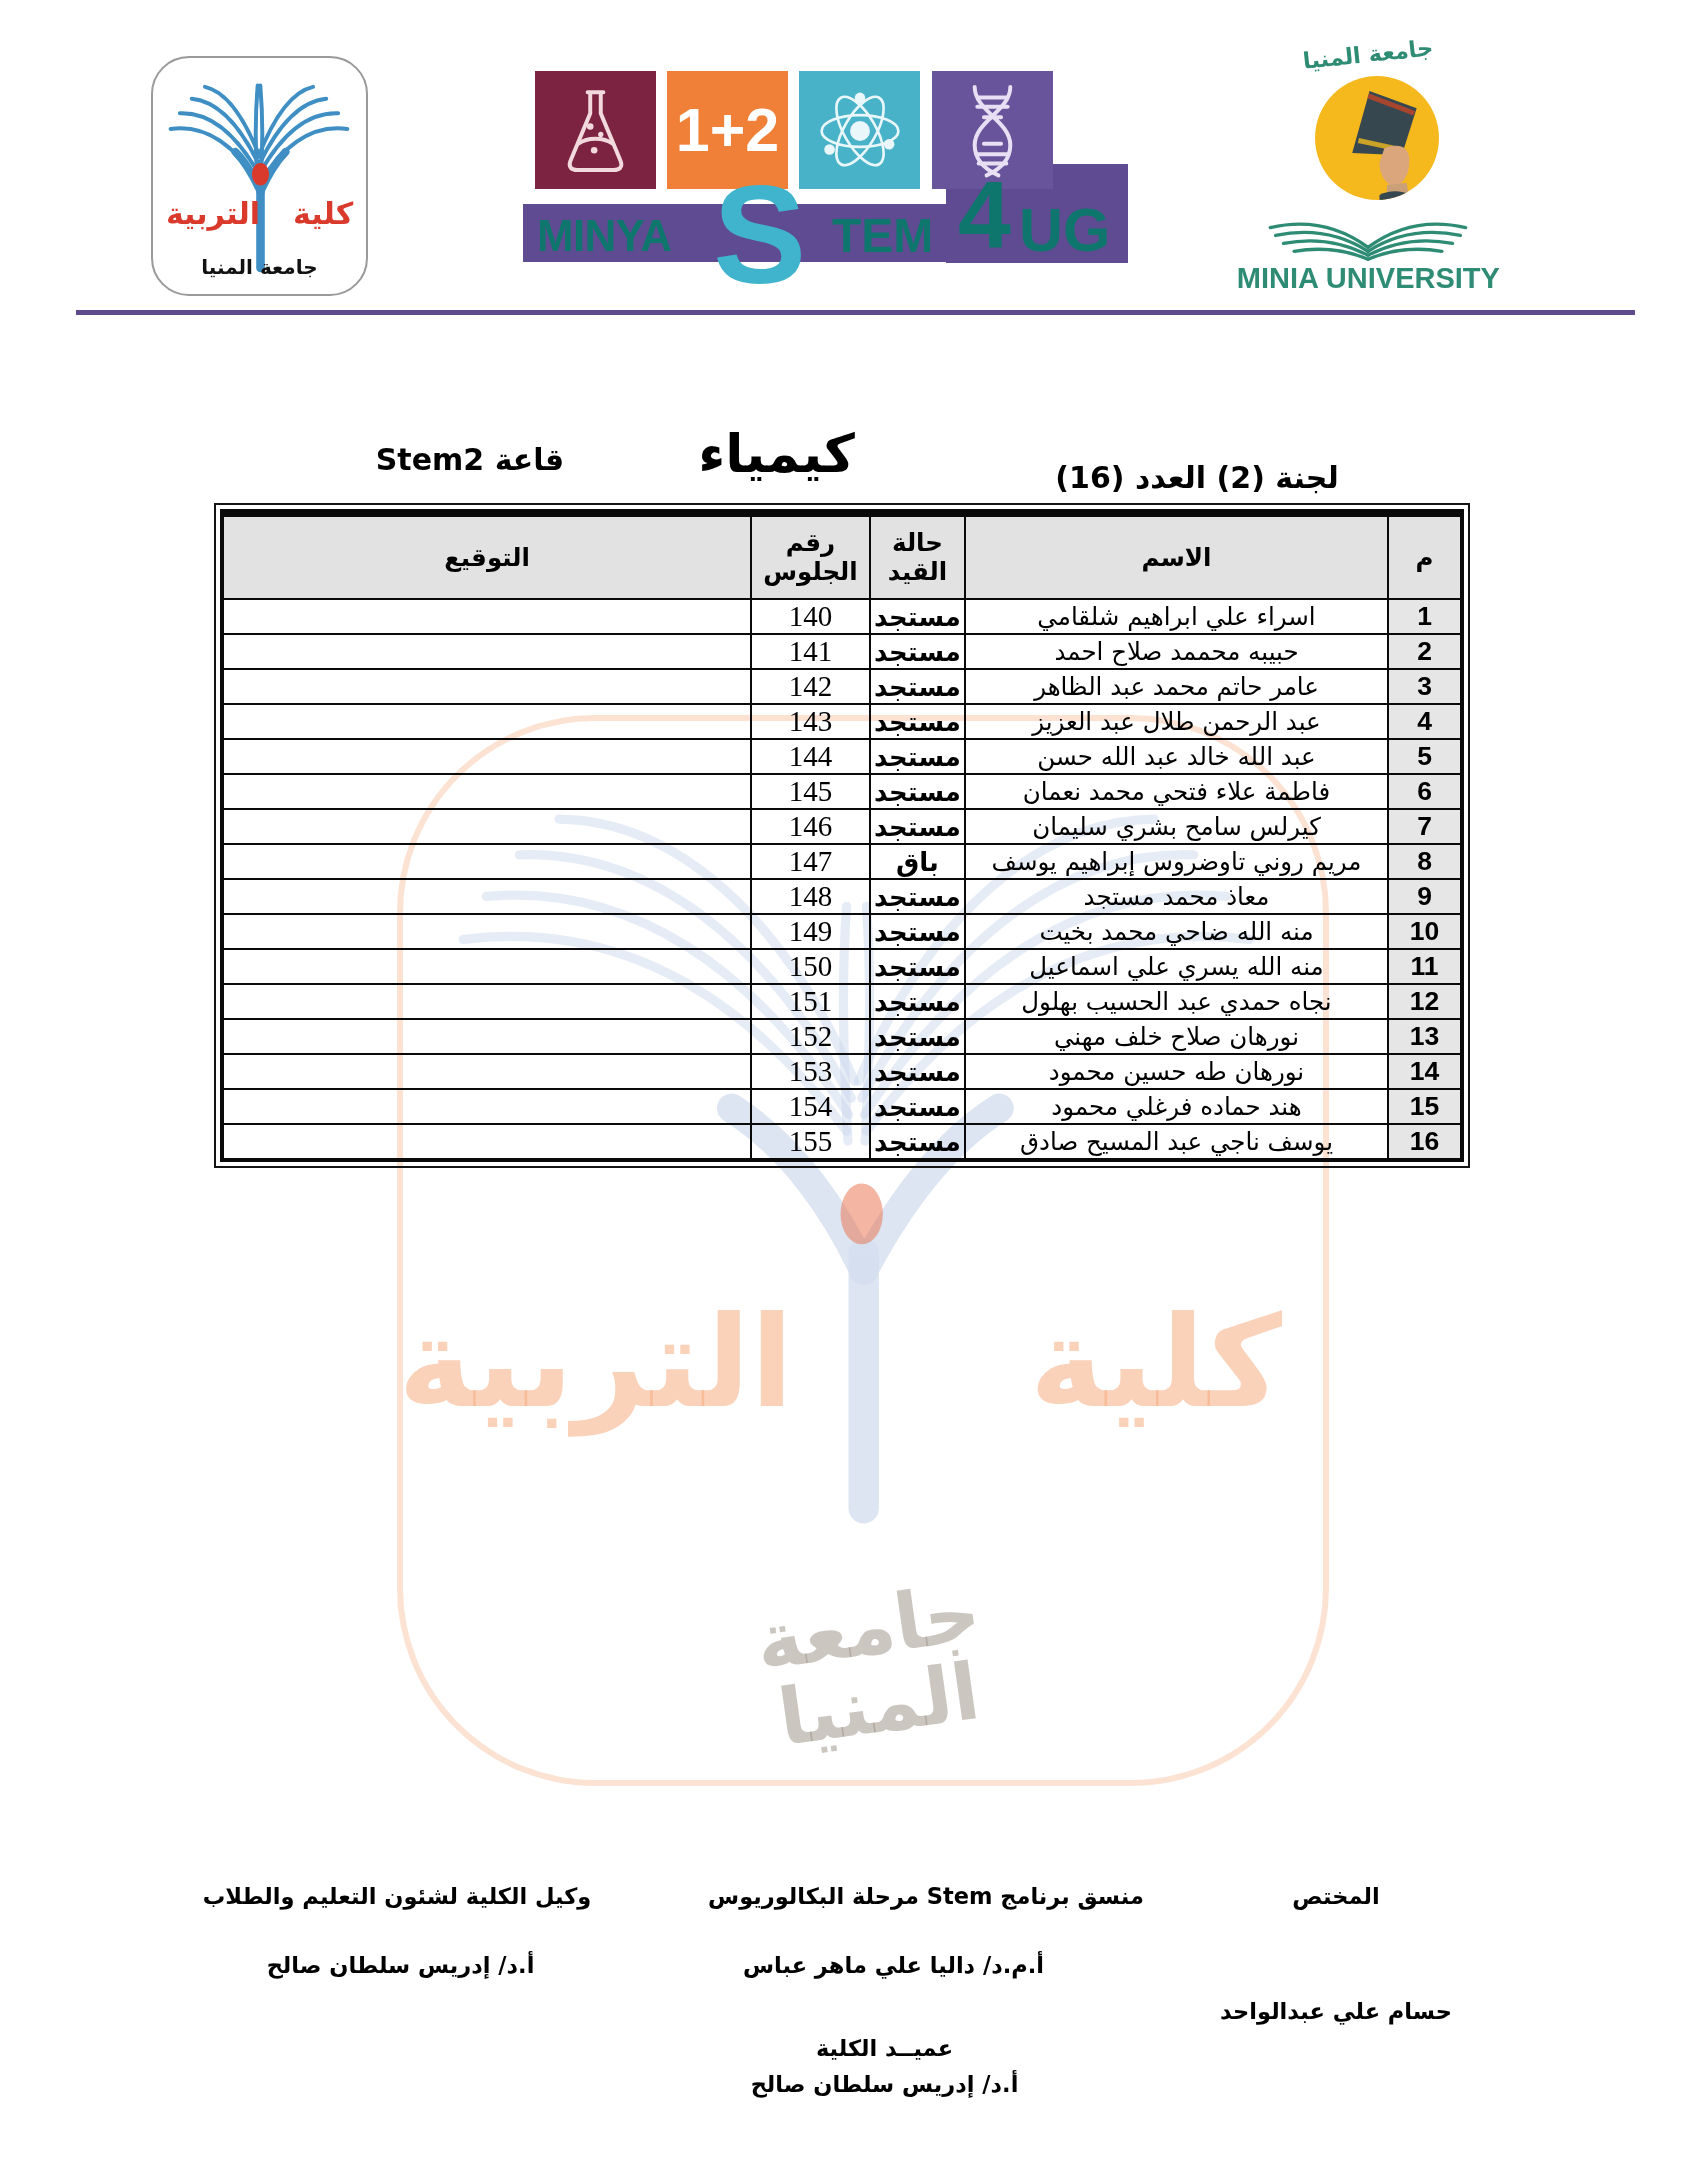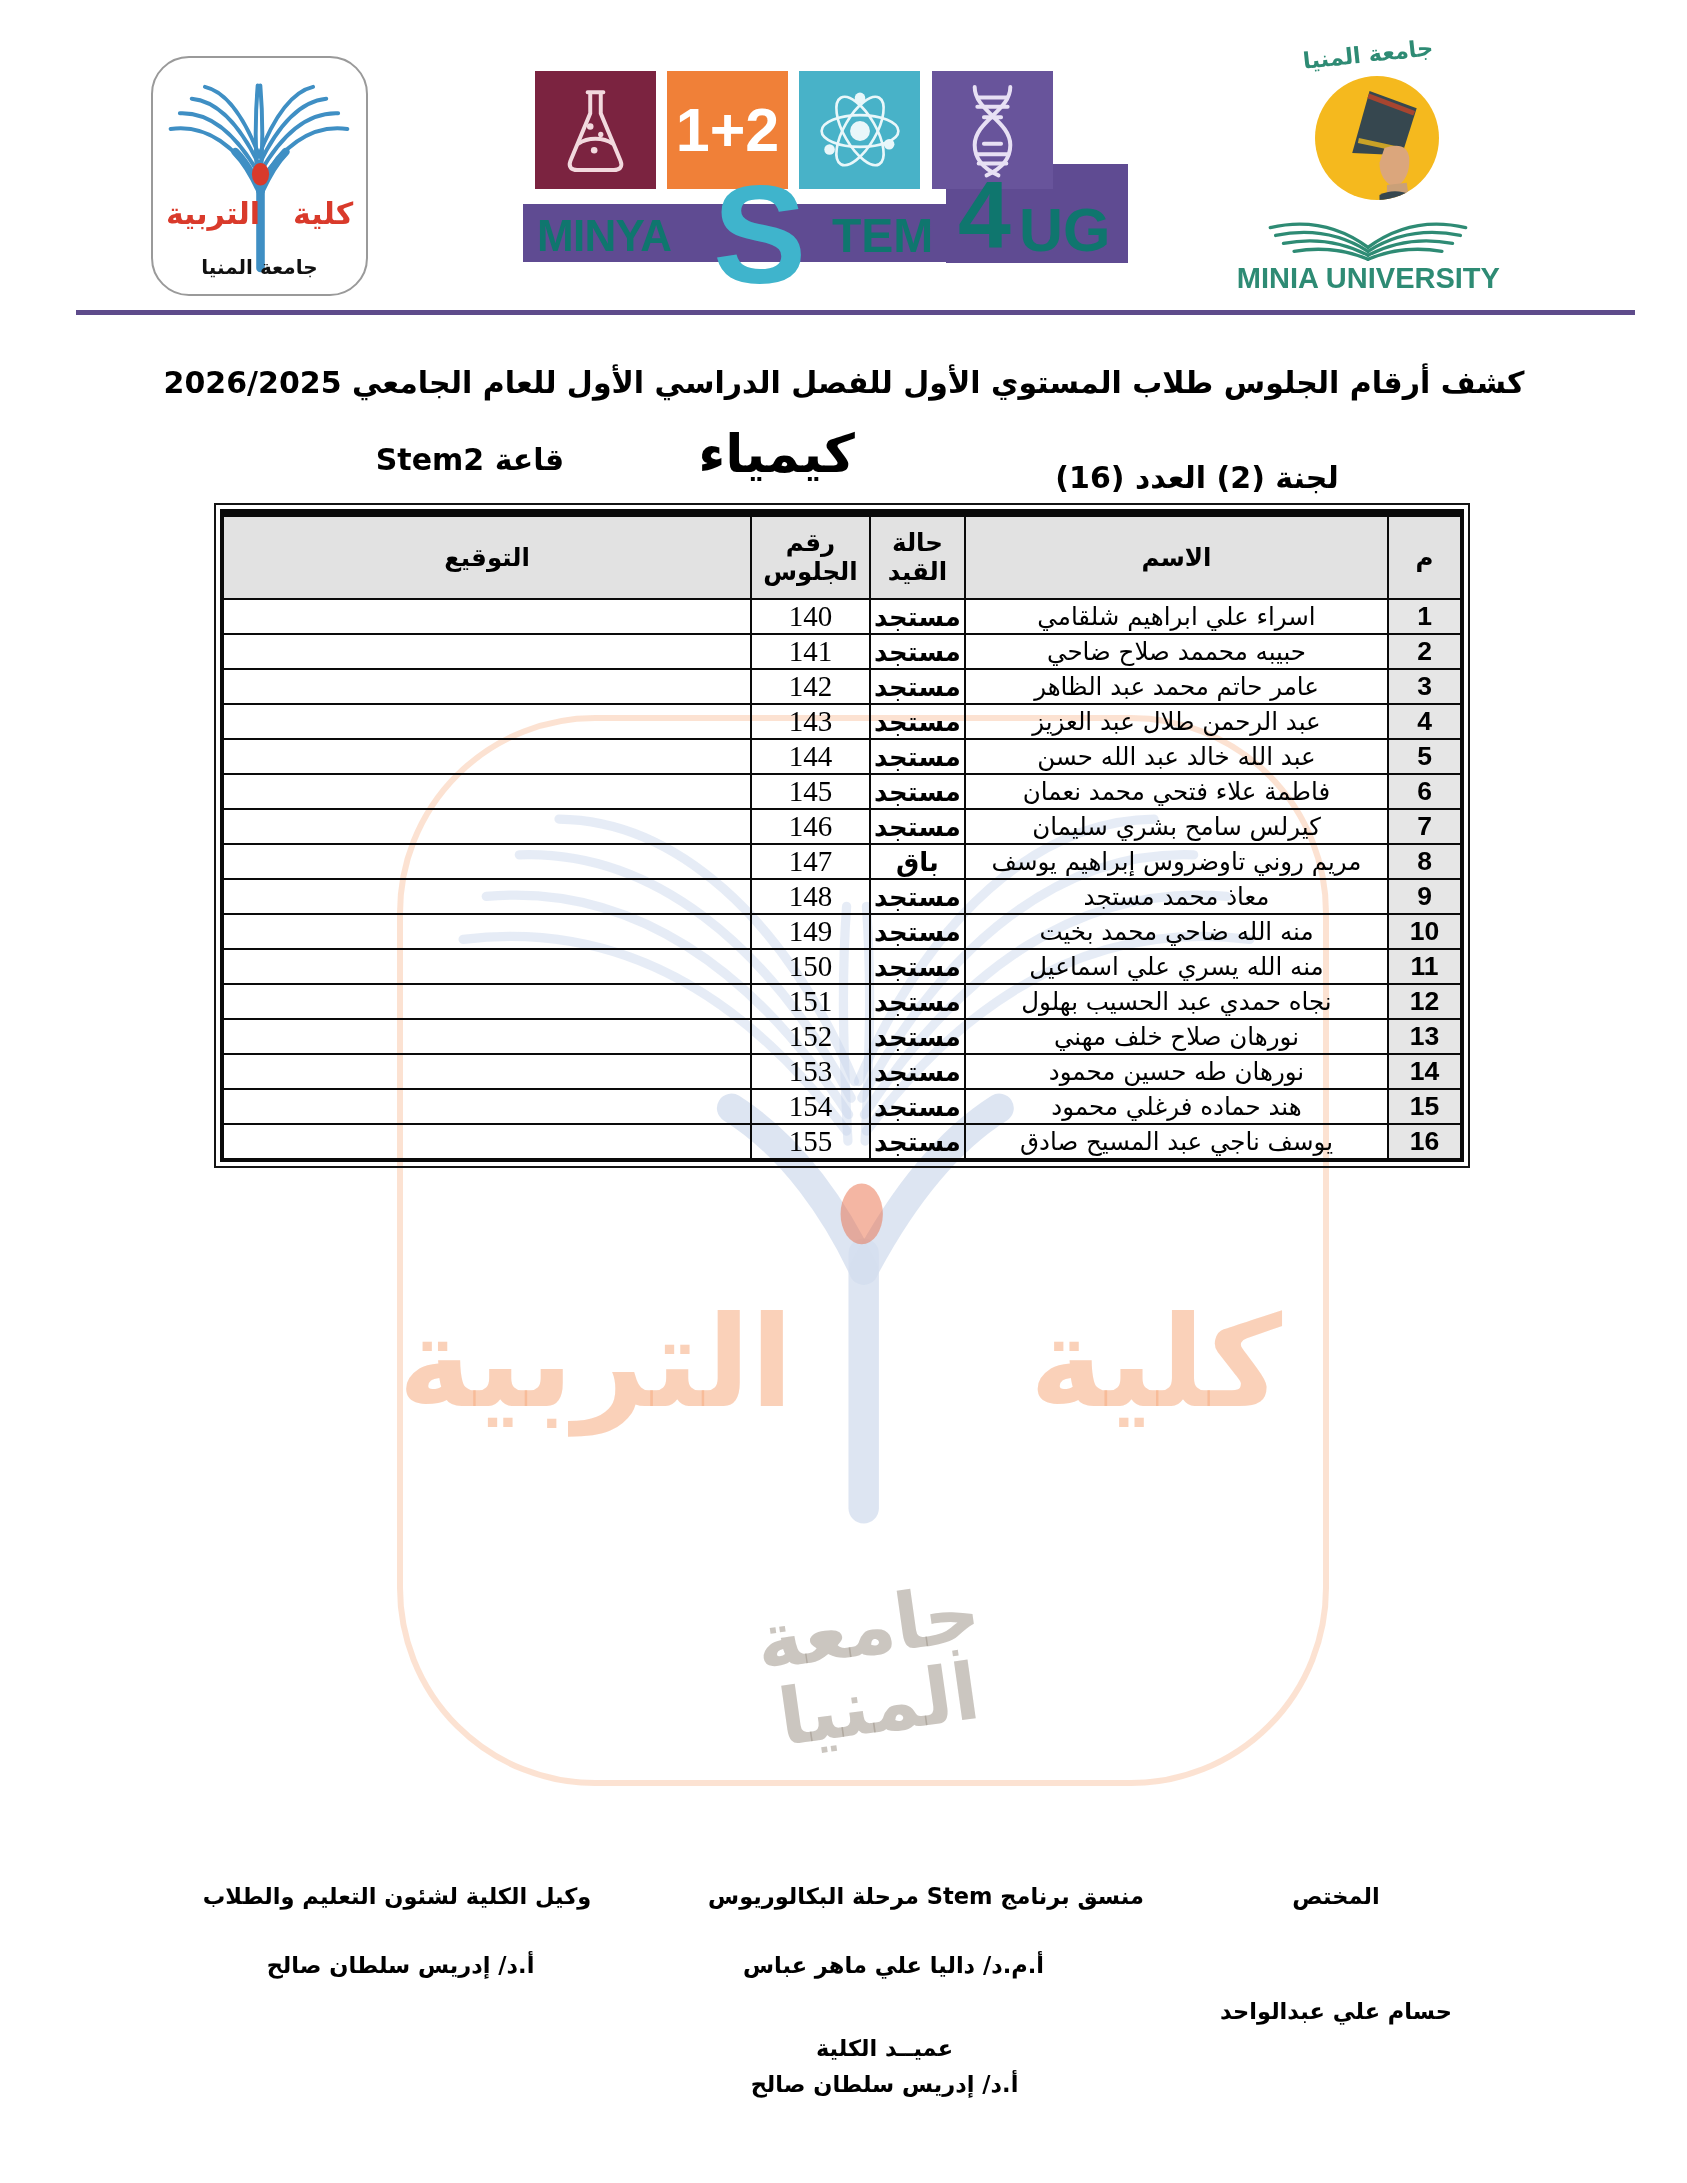--- a/index.html
+++ b/index.html
@@ -212,21 +212,20 @@
         <path d="M156,70 C200,42 248,36 296,46"></path>
         <path d="M156,76 C198,54 242,50 284,58"></path>
         <path d="M156,82 C194,66 232,64 268,70"></path>
       </g>
     </svg>
     <div class="abs minia-en">MINIA UNIVERSITY</div>
   </div>
 
   <div class="abs divider"></div>
 
-  <div class="abs doc-title">كشف أرقام الجلوس طلاب المستوي الأول للفصل الدراسي الأول للعام الجامعي 2026/2025</div>
   <div class="abs committee">لجنة (2) العدد (16)</div>
   <div class="abs subject">كيمياء</div>
   <div class="abs hall">قاعة Stem2</div>
 
   <div class="abs tablewrap">
     <table class="roster">
       <colgroup>
         <col style="width:74px">
           <col style="width:423px">
           <col style="width:95px">
@@ -249,21 +248,21 @@
           <tr>
             <td class="cell-no">1</td>
             <td class="cell-name">اسراء علي ابراهيم شلقامي</td>
             <td class="cell-status">مستجد</td>
             <td class="cell-seat">140</td>
             <td class="cell-sign"></td>
           </tr>
 
           <tr>
             <td class="cell-no">2</td>
-            <td class="cell-name">حبيبه محممد صلاح ضاحي</td>
+            <td class="cell-name">حبيبه محممد صلاح احمد</td>
             <td class="cell-status">مستجد</td>
             <td class="cell-seat">141</td>
             <td class="cell-sign"></td>
           </tr>
 
           <tr>
             <td class="cell-no">3</td>
             <td class="cell-name">عامر حاتم محمد عبد الظاهر</td>
             <td class="cell-status">مستجد</td>
             <td class="cell-seat">142</td>

